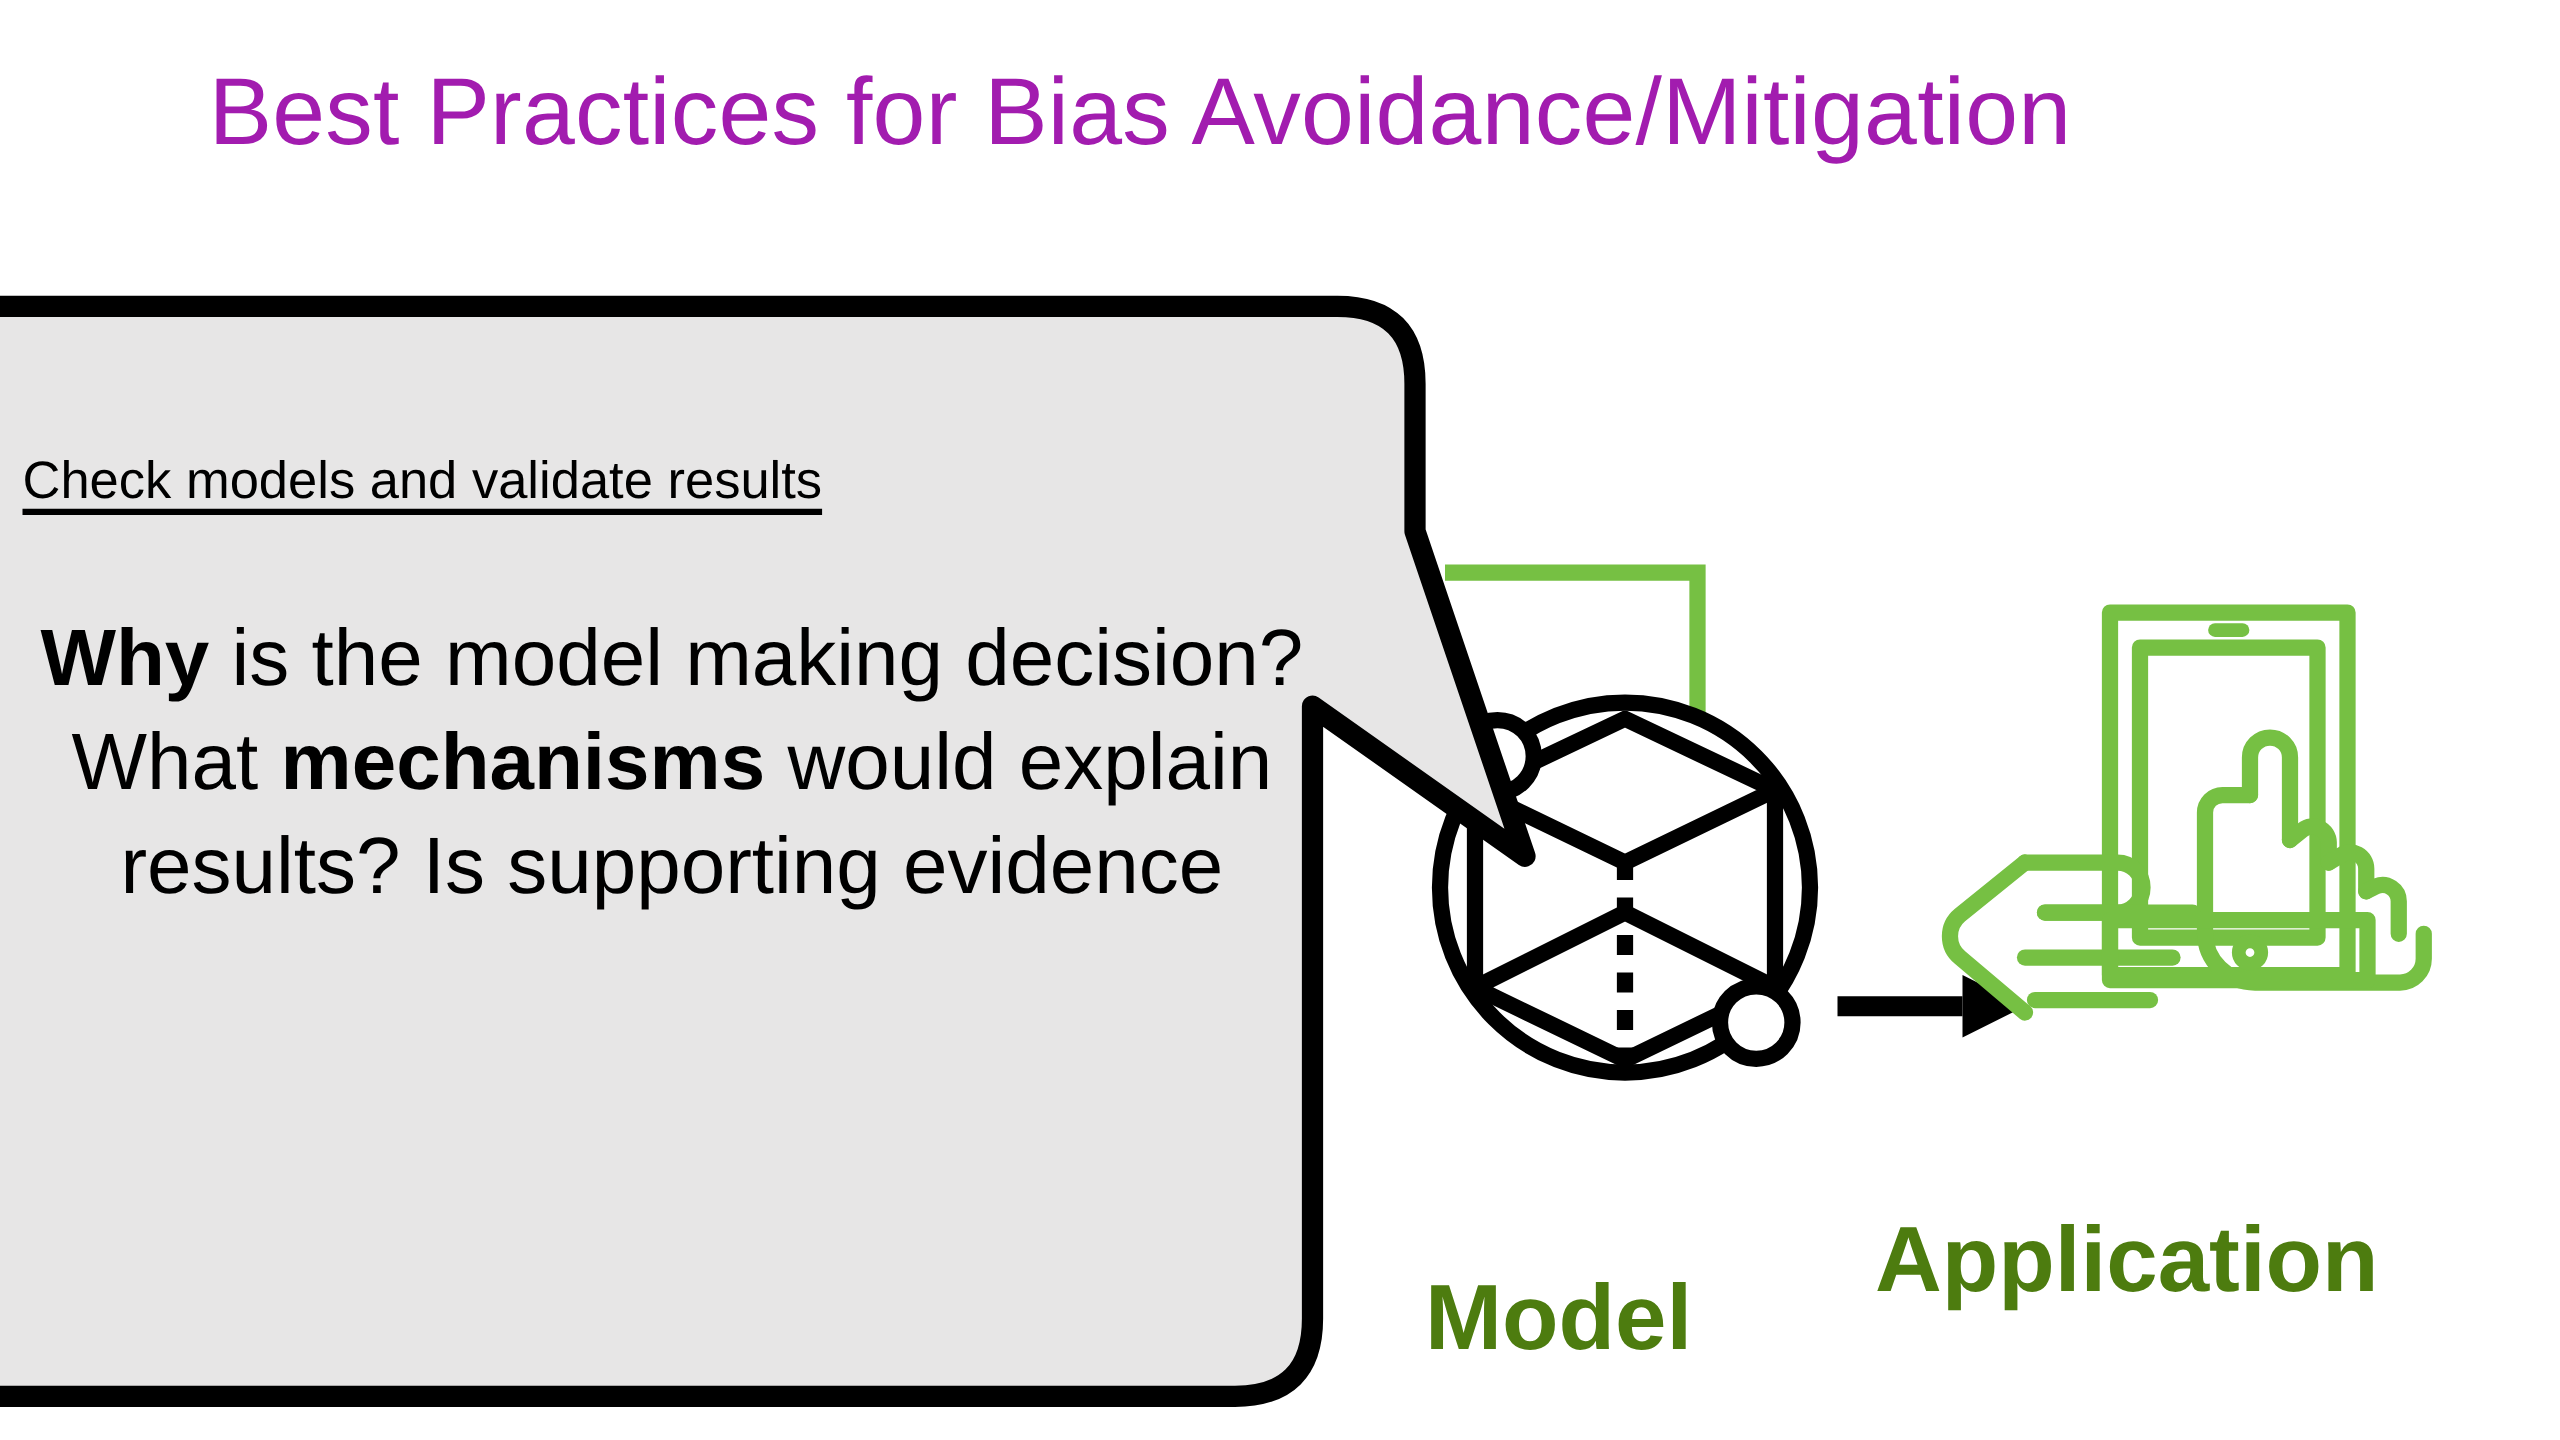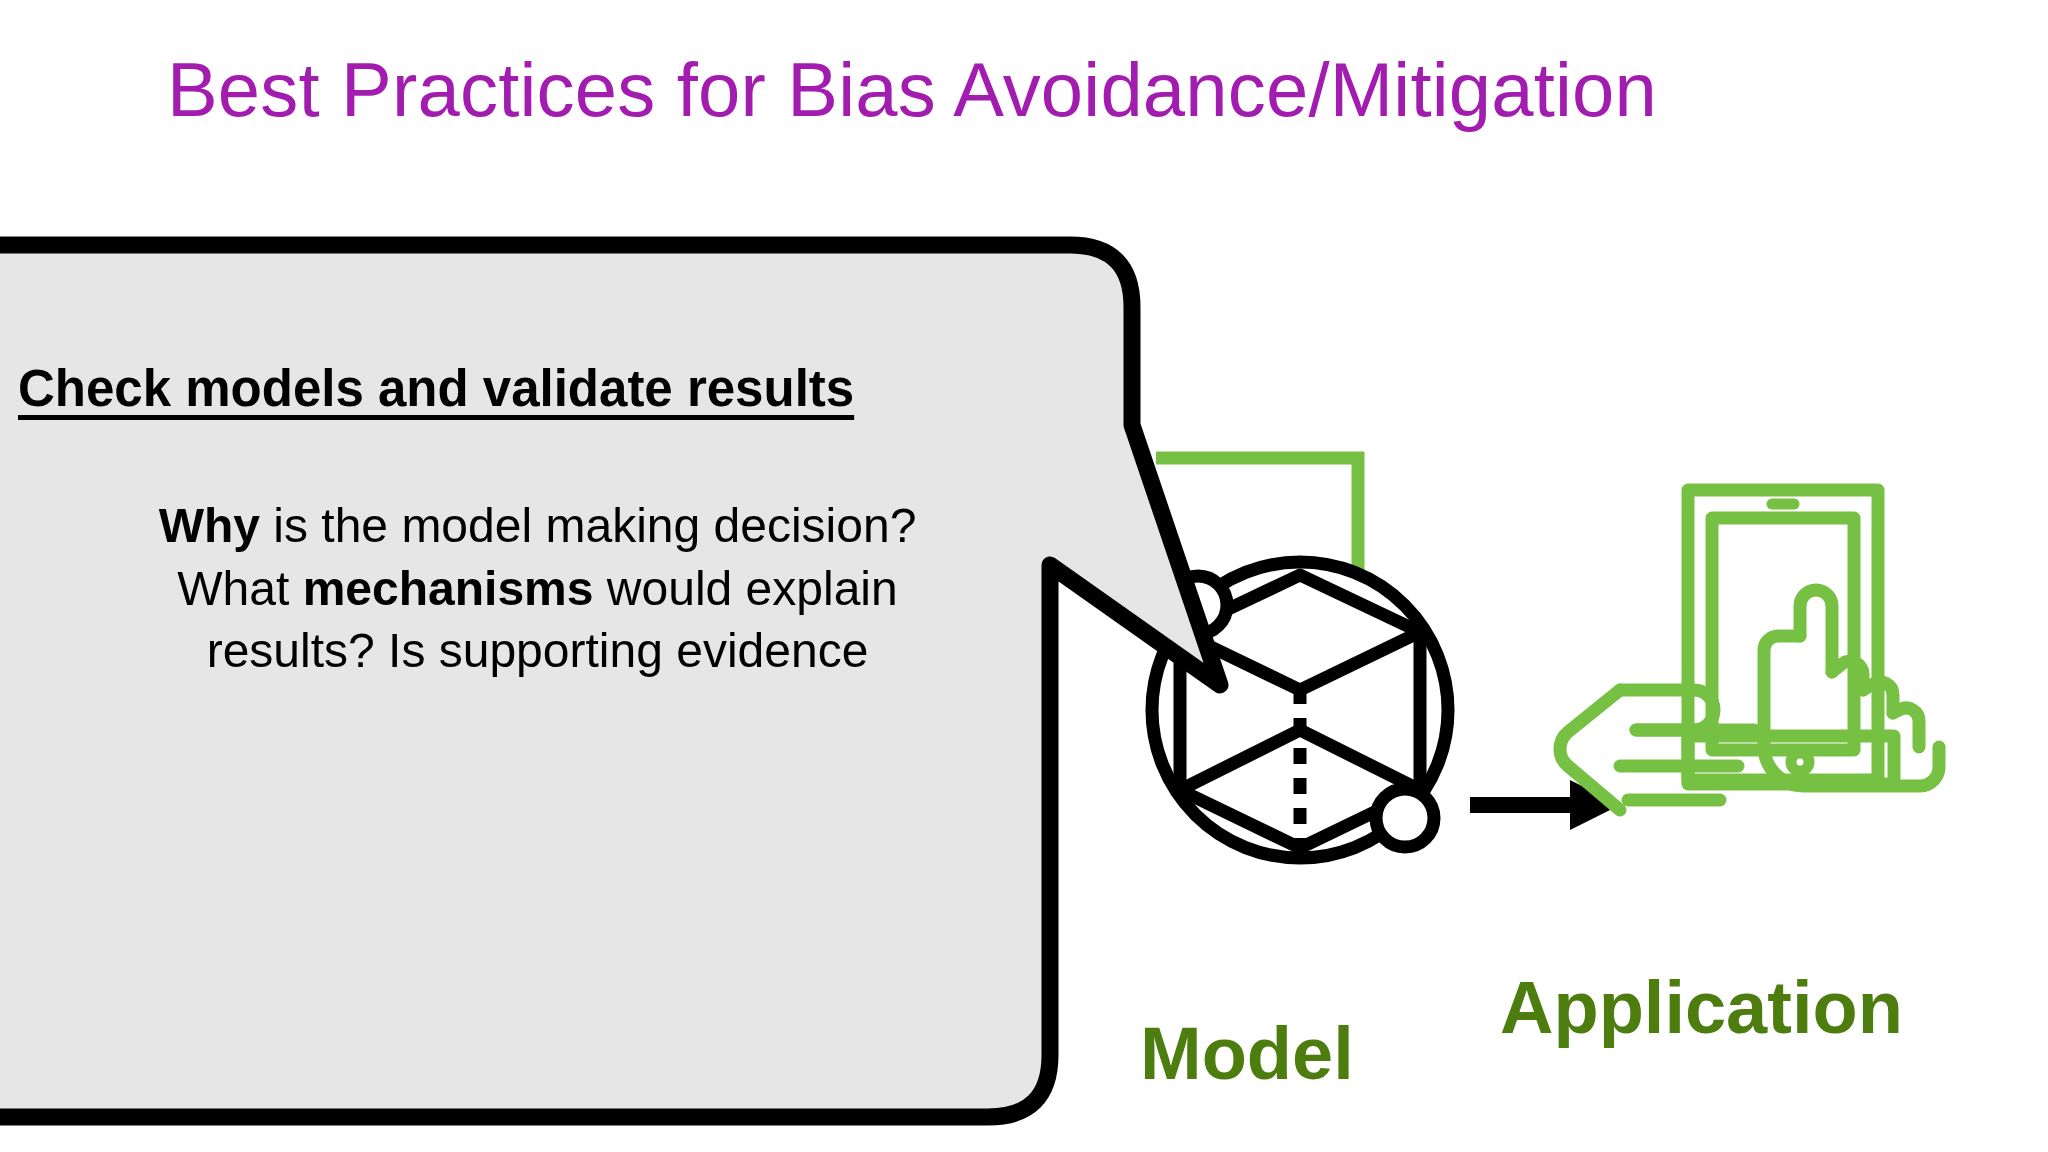--- a/index.html
+++ b/index.html
@@ -46,35 +46,35 @@
     height: 920px;
   }
   #callout-content {
     position: absolute;
     left: 90px;
     top: 125px;
     width: 1055px;
     height: 740px;
   }
   #callout-heading {
-    font-size: 51px;
-    font-weight: bold;
+    font-size: 42px;
+    font-weight: normal;
     color: #000000;
     text-decoration: underline;
     text-underline-offset: 9px;
     text-decoration-thickness: 5px;
     margin: 0;
     padding-left: 8px;
     line-height: 1.12;
     white-space: nowrap;
   }
   #callout-body {
     margin: 0;
     margin-top: 78px;
-    font-size: 48px;
+    font-size: 64px;
     color: #000000;
     line-height: 1.30;
     text-align: center;
     padding: 0 10px;
   }
   #callout-body .ln { display: block; white-space: nowrap; }
   #callout-body b { font-weight: bold; }
 
   
   #diagram-svg {

